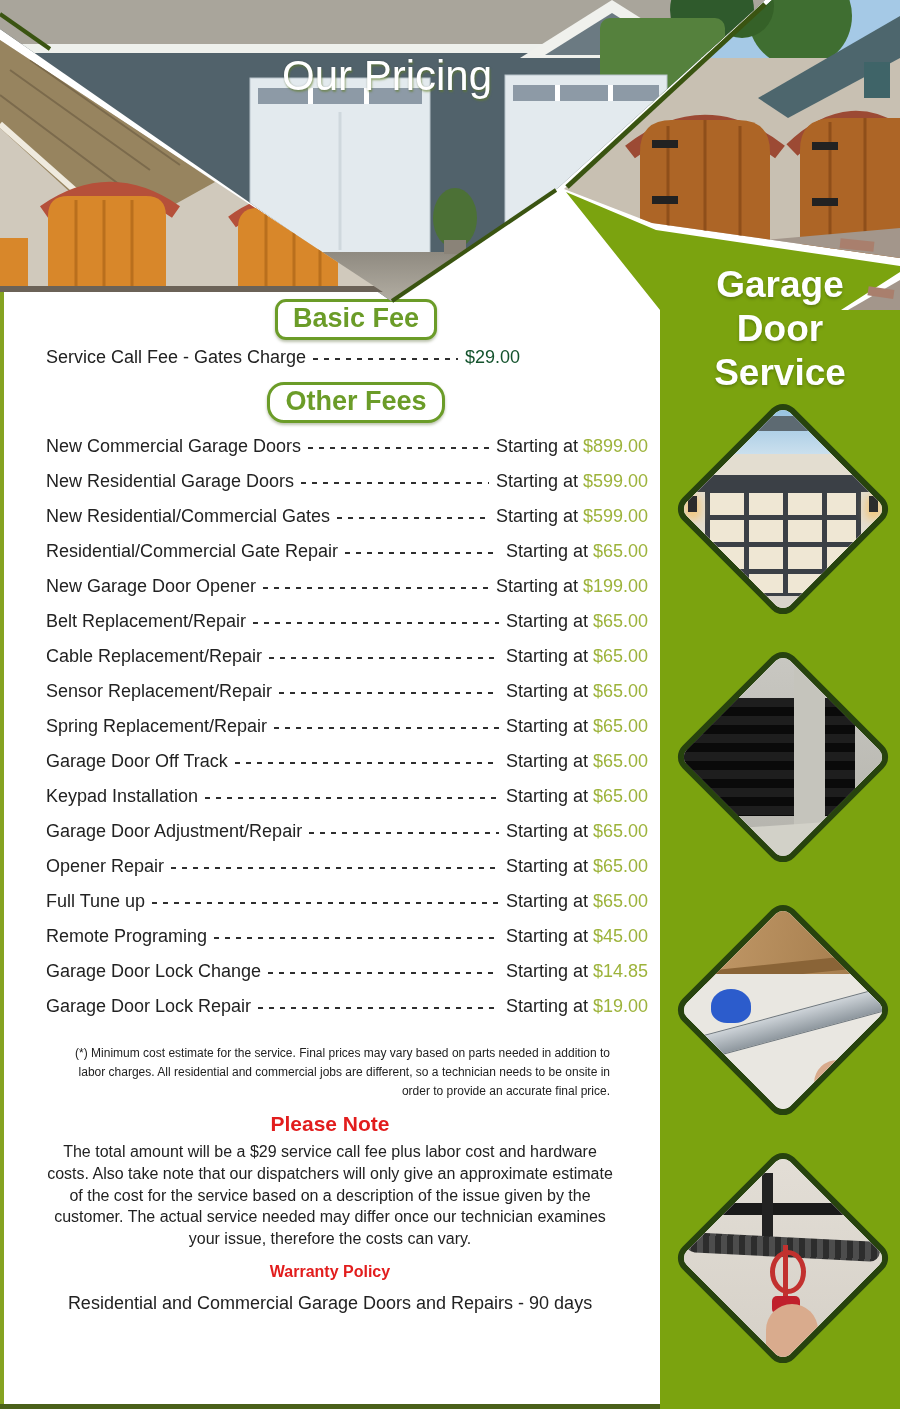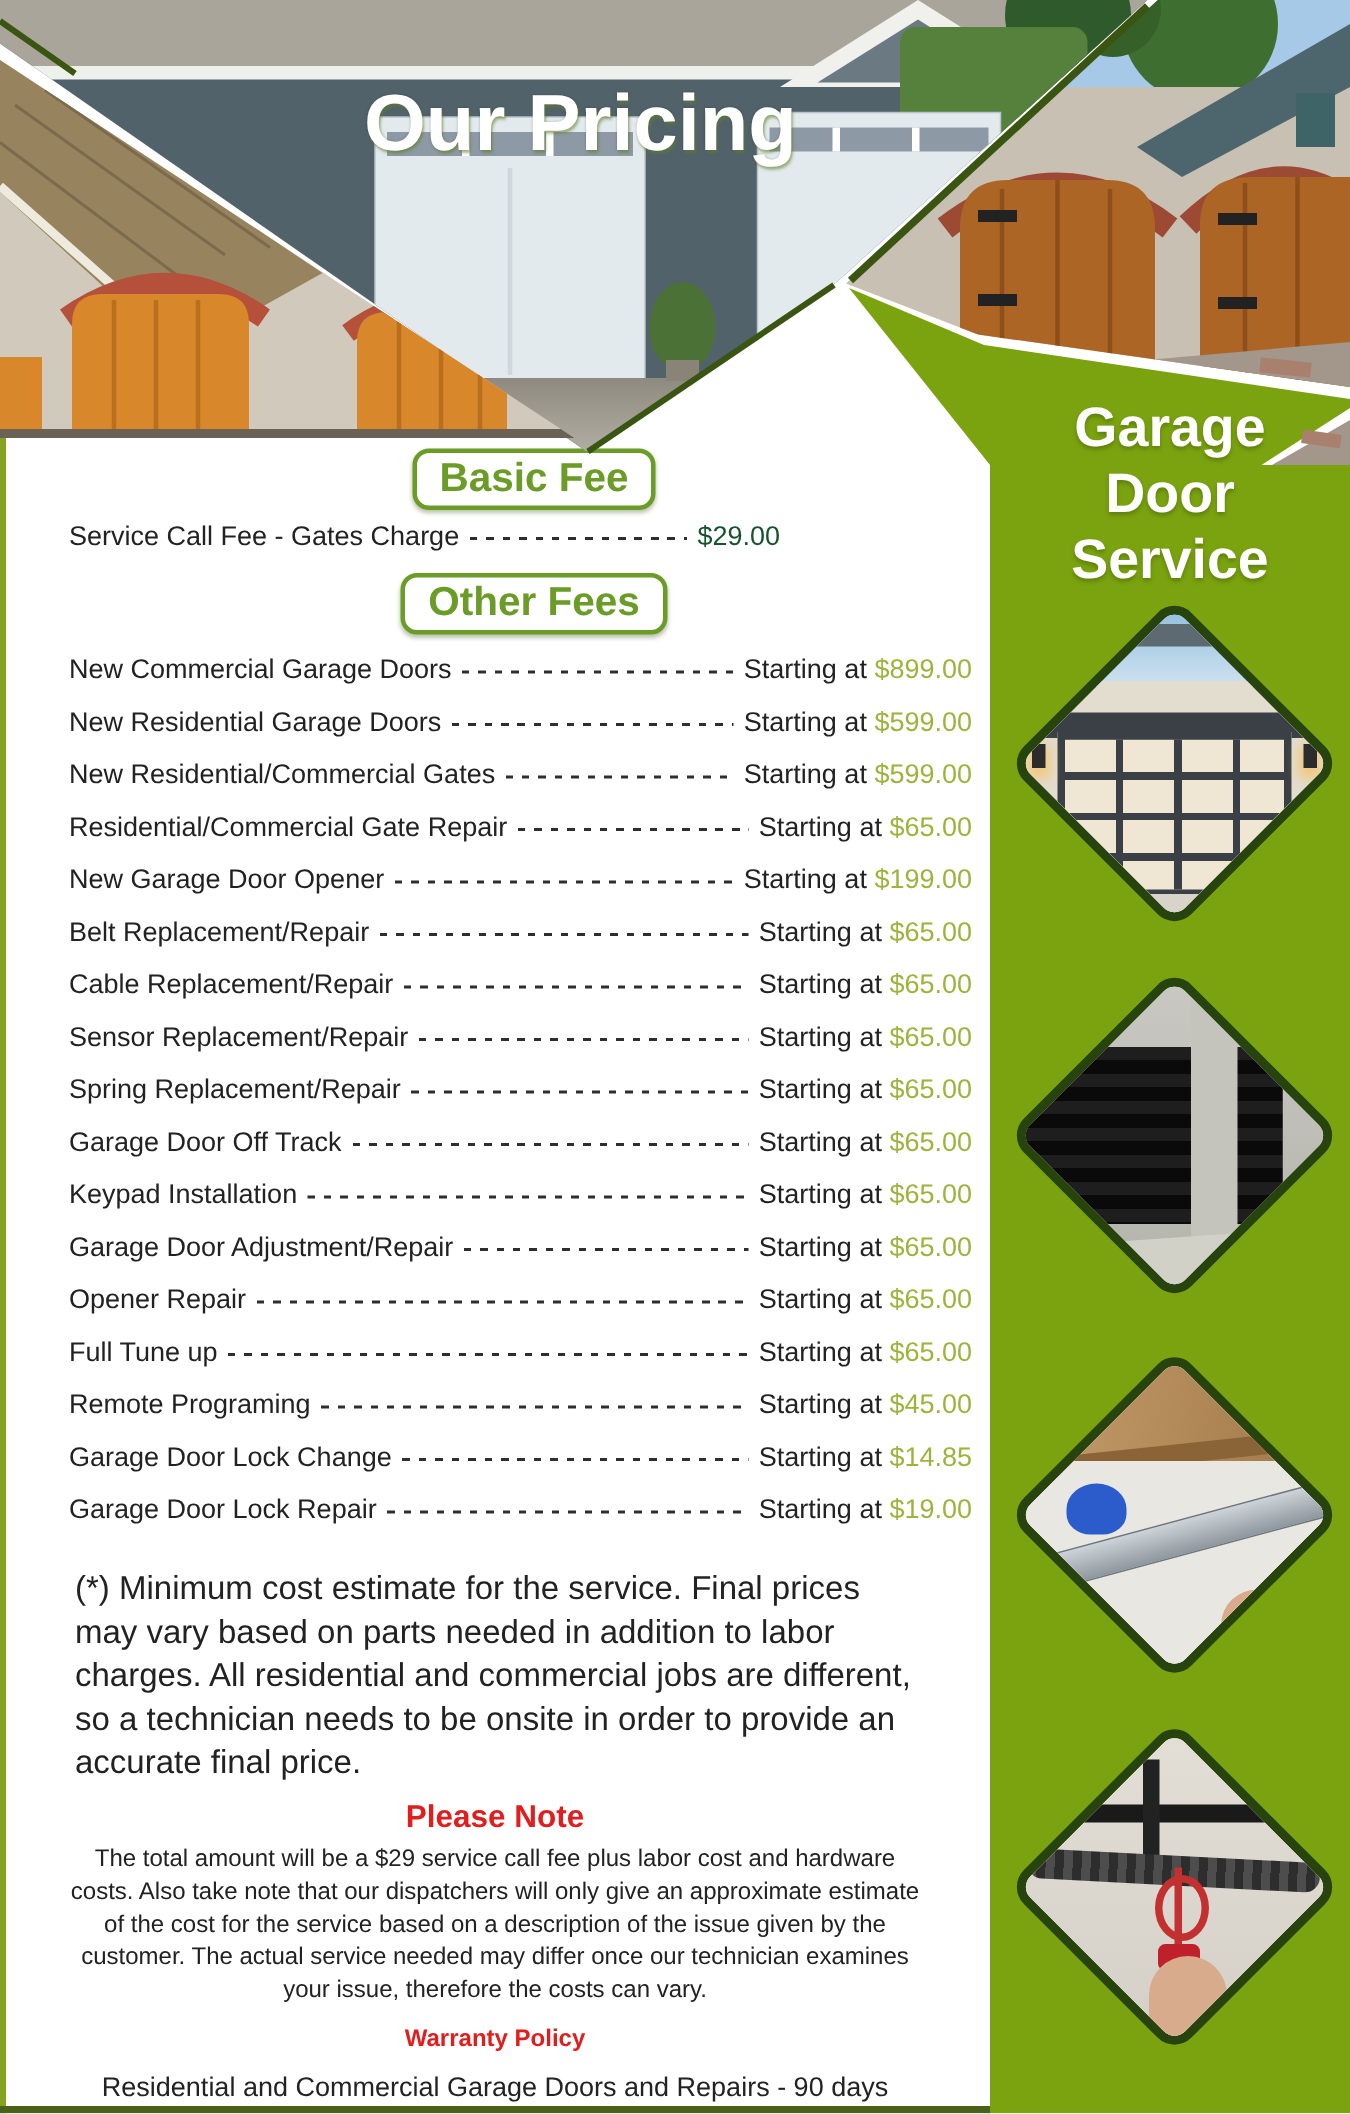--- a/index.html
+++ b/index.html
@@ -8,21 +8,21 @@
 
   
   .sidebar{position:absolute;left:660px;top:310px;width:240px;height:1099px;
            background:var(--accent-green,#7ba30f);}
   .sidebar-title{position:absolute;left:660px;top:263px;width:240px;text-align:center;
            color:#fff;font-weight:bold;font-size:37px;line-height:44px;z-index:6;
            text-shadow:0 2px 3px rgba(40,60,10,.35);}
   
   .header-svg{position:absolute;left:0;top:0;z-index:4;}
   .page-title{position:absolute;left:200px;top:52px;width:374px;text-align:center;z-index:5;
-           color:#fff;font-weight:bold;font-size:53px;
+           color:#fff;font-weight:normal;font-size:42px;
            text-shadow:1px 2px 2px rgba(100,130,40,.55),0 0 2px rgba(0,0,0,.2);}
 
   
   .diamond{position:absolute;left:704px;width:158px;height:158px;box-sizing:border-box;
            transform:rotate(45deg);border:6px solid var(--dark-green,#27430e);
            border-radius:16px;overflow:hidden;background:#fff;z-index:6;}
   .d-inner{position:absolute;width:212px;height:212px;left:50%;top:50%;
            transform:translate(-50%,-50%) rotate(-45deg);}
   .d-inner>div{position:absolute;}
   
@@ -63,32 +63,32 @@
   .d4-handle{left:45%;top:68%;width:28px;height:18px;border-radius:5px;background:#c0202c;}
   .d4-hand{left:42%;bottom:0;width:52px;height:60px;border-radius:26px 26px 0 0;background:#d9ab8d;}
 
   
   .main{position:absolute;left:4px;top:292px;width:652px;z-index:3;color:#222;}
   .badge{display:table;margin:0 auto;transform:translateX(26px);
          color:var(--badge-green,#6b9c28);border:3px solid var(--badge-green,#6b9c28);
          border-radius:11px;background:#fff;font-weight:bold;font-size:27px;
          padding:1px 15px 3px;box-shadow:0 2px 3px rgba(60,80,20,.35);}
   .badge-basic{margin-top:7px;}
-  .badge-other{margin-top:13px;}
+  .badge-other{margin-top:13px;border-radius:17px;}
   .fee-row{display:flex;align-items:center;font-size:18px;height:35px;
            padding-left:42px;padding-right:4px;}
   .basic-row{margin-top:5px;height:24px;width:516px;box-sizing:border-box;padding-right:0;}
   .rows{margin-top:6px;width:648px;box-sizing:border-box;}
   .leader{flex:1;align-self:center;height:2px;margin:3px 7px 0 7px;
           background:repeating-linear-gradient(90deg,#2e2e2e 0 5px,transparent 5px 11px);}
   .pre{white-space:nowrap;}
   .price{color:var(--price-green,#9db33b);margin-left:5px;white-space:nowrap;}
   .price-black{color:#14532d;margin-left:0;}
 
-  .disclaimer{margin:20px auto 0;width:560px;text-align:left;font-size:22px;line-height:29px;}
+  .disclaimer{margin:20px auto 0;width:560px;text-align:right;font-size:12px;line-height:19px;}
   .red-head{margin-top:11px;text-align:center;color:var(--heading-red,#e21d1d);font-weight:bold;}
   .pn-title{font-size:21px;}
   .pn-body{margin:5px auto 0;width:575px;text-align:center;font-size:16px;line-height:21.8px;}
   .w-title{margin-top:13px;font-size:16px;}
   .w-body{margin:12px auto 0;width:600px;text-align:center;font-size:18px;}
 
   .left-border{position:absolute;left:0;top:292px;width:4px;height:1117px;
                background:var(--border-green,#85a321);z-index:2;}
   .bottom-strip{position:absolute;left:0;bottom:0;width:660px;height:5px;
                background:var(--strip-green,#4a611a);z-index:7;}

